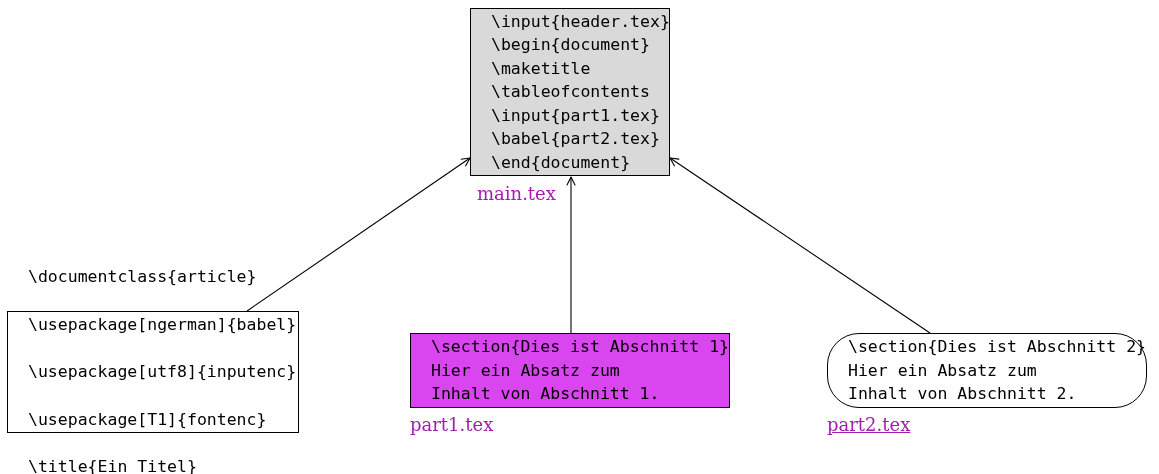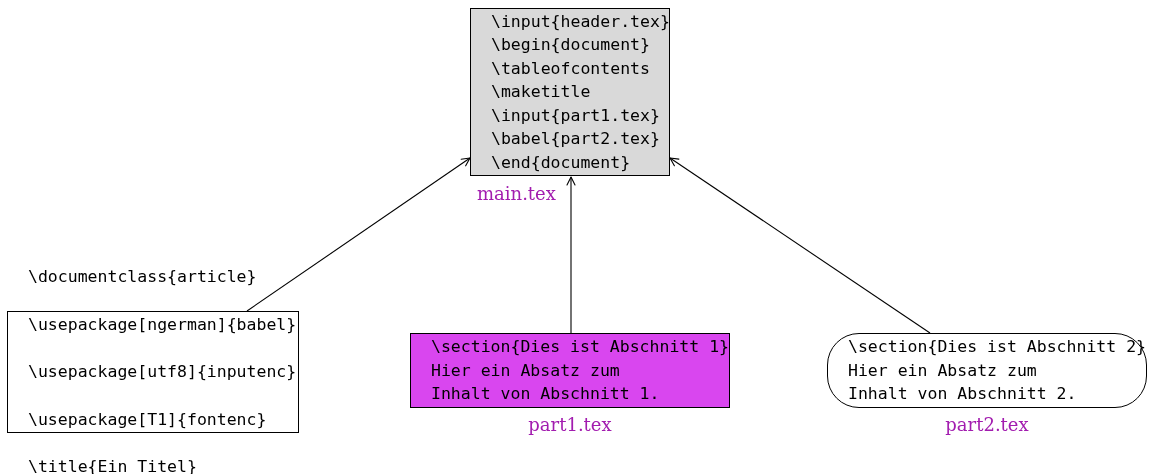--- a/index.html
+++ b/index.html
@@ -41,52 +41,52 @@
     white-space: pre;
   }
   .node-label {
     position: absolute;
     font-family: "DejaVu Serif", serif;
     font-size: 18px;
     color: #a21caf;
     white-space: nowrap;
   }
   .node-label.centered {
-    text-align: center;
+    text-align: left;
   }
   .node-main   { left: 470px; top: 8px;   width: 200px; height: 168px; }
   .node-header { left: 7px;   top: 311px; width: 292px; height: 122px; gap: 24px; }
   .node-part1  { left: 410px; top: 333px; width: 320px; height: 75px; }
   .node-part2  { left: 827px; top: 333px; width: 320px; height: 75px; border-radius: 32px; }
   .label-main   { left: 477px; top: 183px; }
   .label-header { left: 7px;   top: 440px; width: 292px; }
   .label-part1  { left: 410px; top: 414px; width: 320px; }
-  .label-part2  { left: 827px; top: 414px; width: 320px; }
+  .label-part2  { left: 827px; top: 414px; width: 320px; text-decoration: underline; }
 </style>
 </head>
 <body>
 
 <div class="canvas">
 
   <svg class="edge-layer" width="1159" height="474" viewBox="0 0 1159 474" xmlns="http://www.w3.org/2000/svg">
     <defs>
       <marker id="arrowhead" markerUnits="userSpaceOnUse" markerWidth="14" markerHeight="14" refX="9" refY="5" orient="auto">
         <path d="M1,1 L9,5 L1,9" fill="none" stroke="#000000" stroke-width="1.1" stroke-linecap="round" stroke-linejoin="round"></path>
       </marker>
     </defs>
     <line x1="247" y1="311" x2="470" y2="158" stroke="#000000" stroke-width="1.1" marker-end="url(#arrowhead)"></line>
     <line x1="571" y1="333" x2="571" y2="177" stroke="#000000" stroke-width="1.1" marker-end="url(#arrowhead)"></line>
     <line x1="930" y1="333" x2="670" y2="158" stroke="#000000" stroke-width="1.1" marker-end="url(#arrowhead)"></line>
   </svg>
 
   <div class="node node-main" style="background-color: rgb(217, 217, 217);">
     <div class="code-line">\input{header.tex}</div>
     <div class="code-line">\begin{document}</div>
+    <div class="code-line">\maketitle</div>
     <div class="code-line">\tableofcontents</div>
-    <div class="code-line">\maketitle</div>
     <div class="code-line">\input{part1.tex}</div>
     <div class="code-line">\babel{part2.tex}</div>
     <div class="code-line">\end{document}</div>
   </div>
   <div class="node-label label-main">main.tex</div>
 
   <div class="node node-header" style="background-color: rgb(255, 255, 255);">
     <div class="code-line">\documentclass{article}</div>
     <div class="code-line">\usepackage[ngerman]{babel}</div>
     <div class="code-line">\usepackage[utf8]{inputenc}</div>

